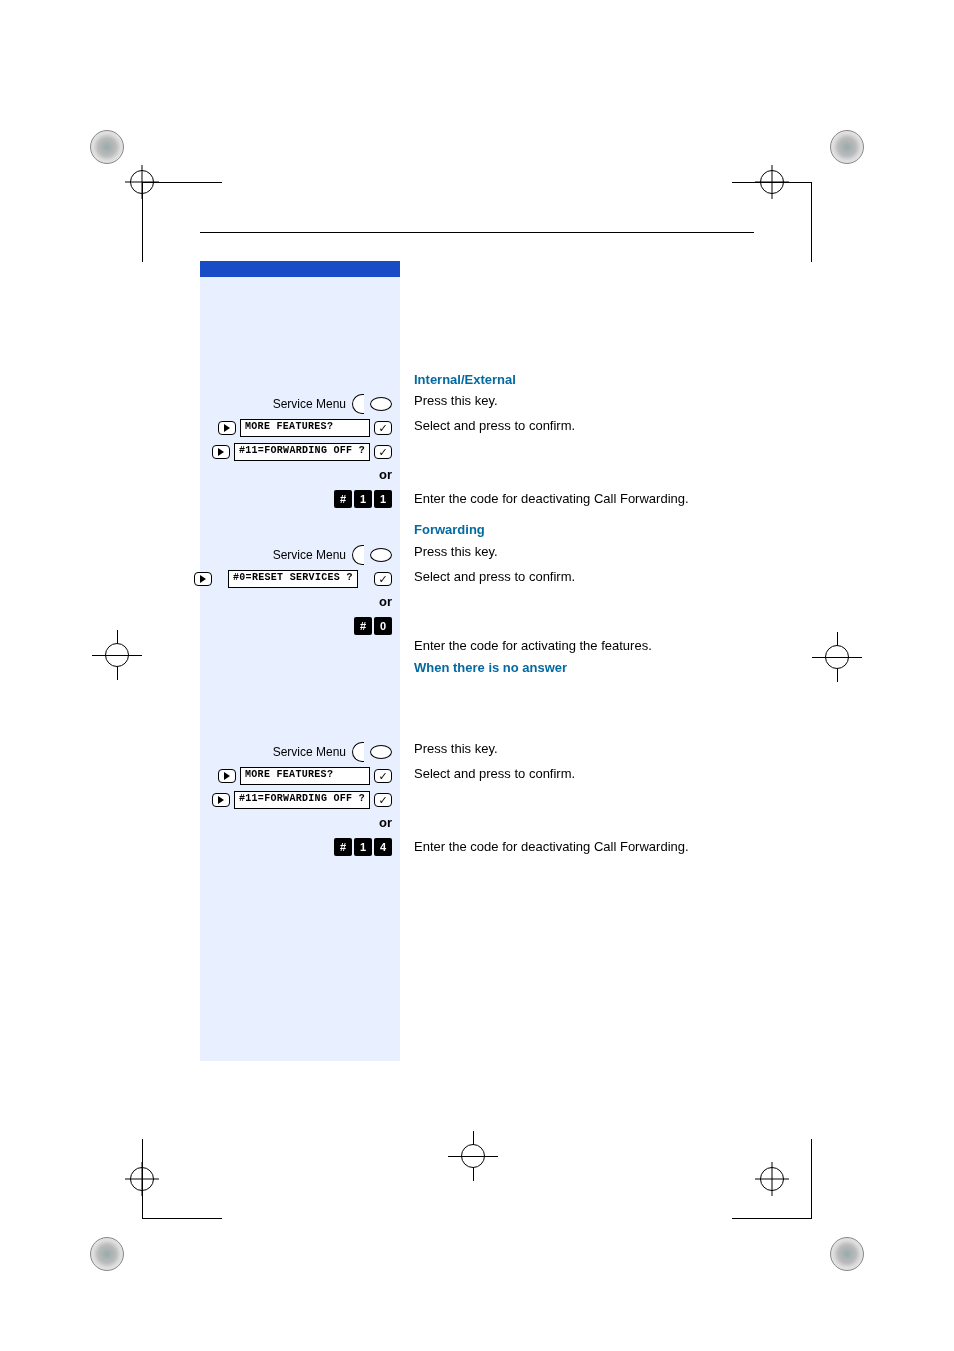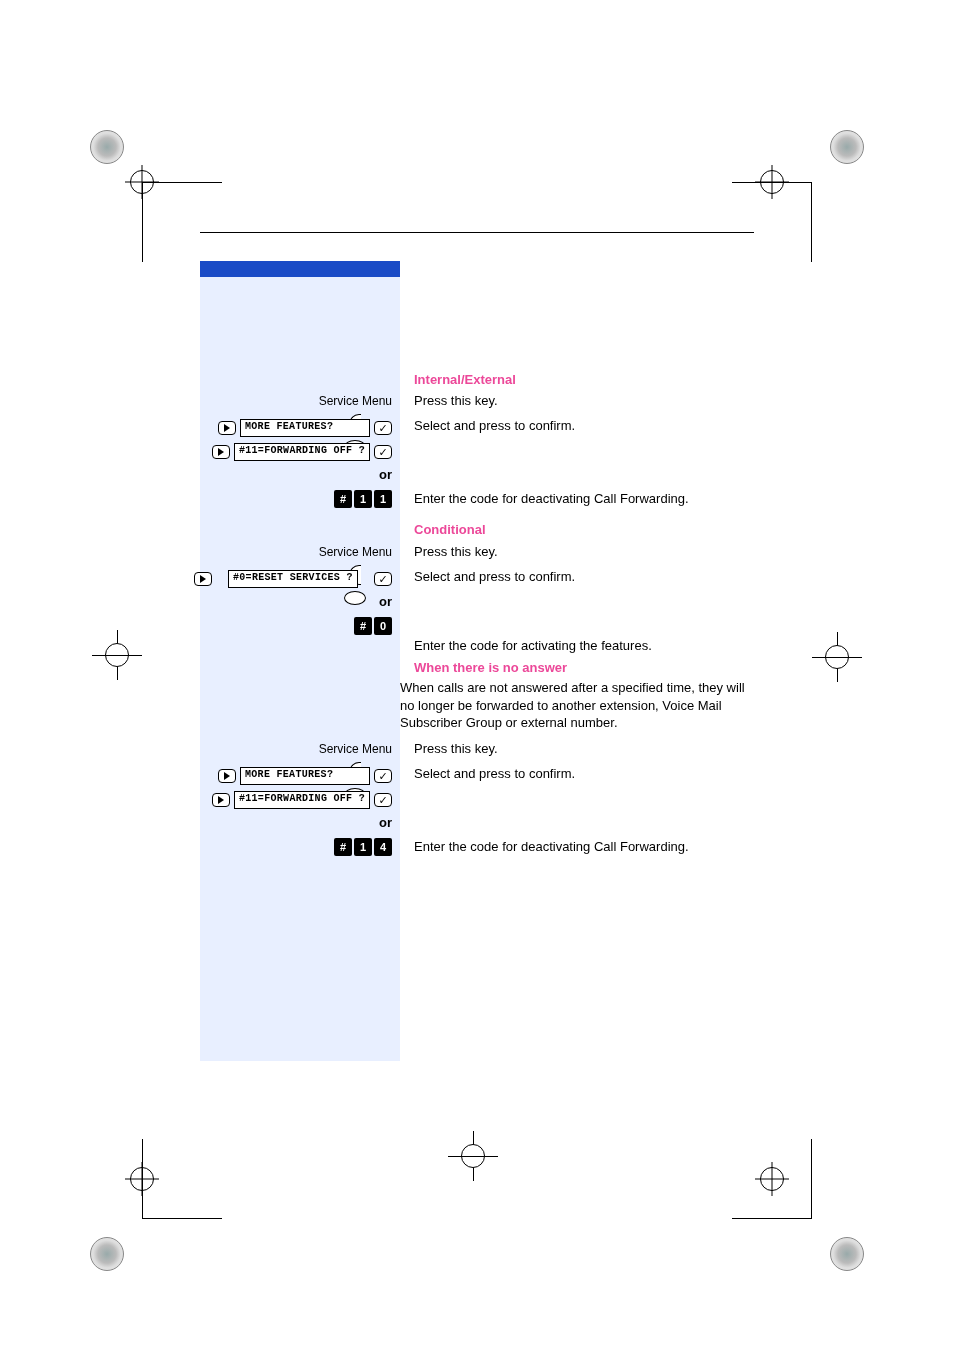--- a/index.html
+++ b/index.html
@@ -137,21 +137,20 @@
     right: 8px;
     display: flex;
     align-items: center;
     justify-content: flex-end;
     gap: 6px;
   }
   .menu-key {
     display: flex;
     align-items: center;
     gap: 6px;
-    flex-direction: column;
   }
   .menu-label {
     font-size: 12px;
     color: #000;
   }
   .lozenge {
     width: 12px; height: 20px;
     border: 1px solid #000;
     border-radius: 10px 0 0 10px;
     border-right: none;
@@ -221,21 +220,21 @@
     font-weight: bold;
     display: flex;
     align-items: center;
     justify-content: center;
     border-radius: 2px;
   }
   .rightcol p {
     margin-bottom: 6px;
   }
   .section-title {
-    color: #ec4899;
+    color: #0369a1;
     font-weight: bold;
     font-size: 13px;
     margin-top: 6px;
     margin-bottom: 6px;
   }
 </style>
 </head>
 <body>
 
 <div class="crop-corner tl">
@@ -348,25 +347,24 @@
     </div>
 
     <div class="rightcol" style="position:relative;">
 
 
       <p class="section-title" style="position:absolute; top:104px;">Internal/External</p>
       <p style="position:absolute; top:131px;">Press this key.</p>
       <p style="position:absolute; top:156px;">Select and press to confirm.</p>
       <p style="position:absolute; top:229px;">Enter the code for deactivating Call Forwarding.</p>
 
-      <p class="section-title" style="position:absolute; top:254px;">Conditional</p>
+      <p class="section-title" style="position:absolute; top:254px;">Forwarding</p>
       <p style="position:absolute; top:282px;">Press this key.</p>
       <p style="position:absolute; top:307px;">Select and press to confirm.</p>
       <p style="position:absolute; top:376px;">Enter the code for activating the features.</p>
 
       <p class="section-title" style="position:absolute; top:392px;">When there is no answer</p>
-      <p style="position:absolute; top:418px; left:0; right:0;">When calls are not answered after a specified time, they will no longer be forwarded to another extension, Voice Mail Subscriber Group or external number.</p>
       <p style="position:absolute; top:479px;">Press this key.</p>
       <p style="position:absolute; top:504px;">Select and press to confirm.</p>
       <p style="position:absolute; top:577px;">Enter the code for deactivating Call Forwarding.</p>
     </div>
   </div>
 </div>
 
 </body></html>

